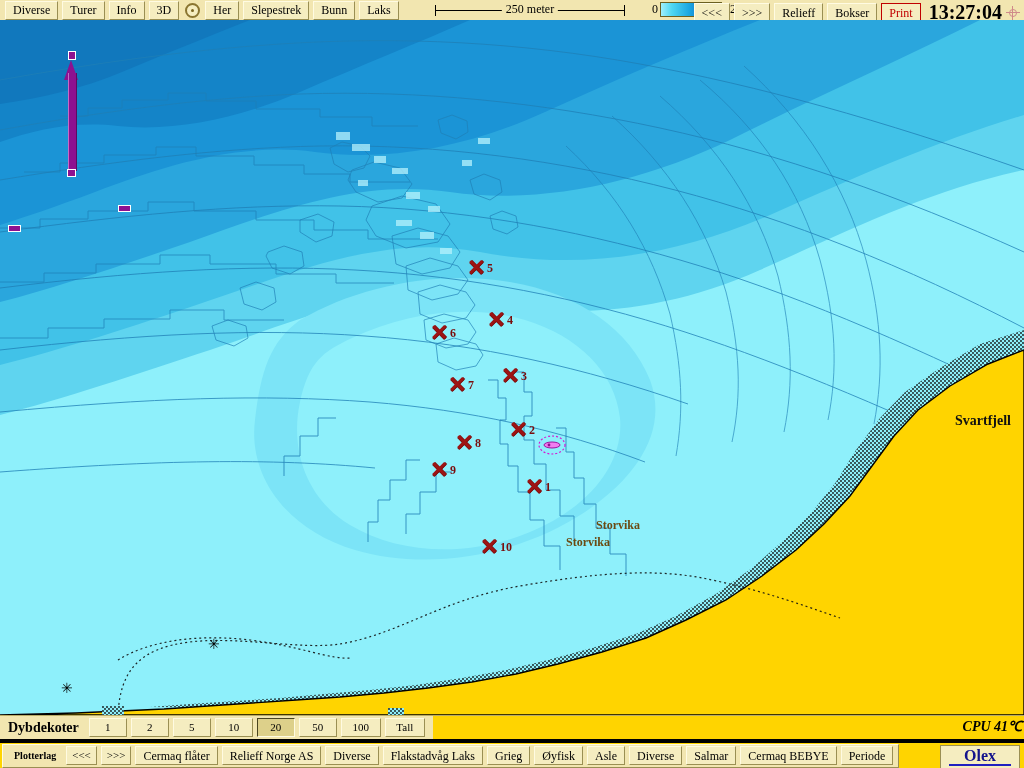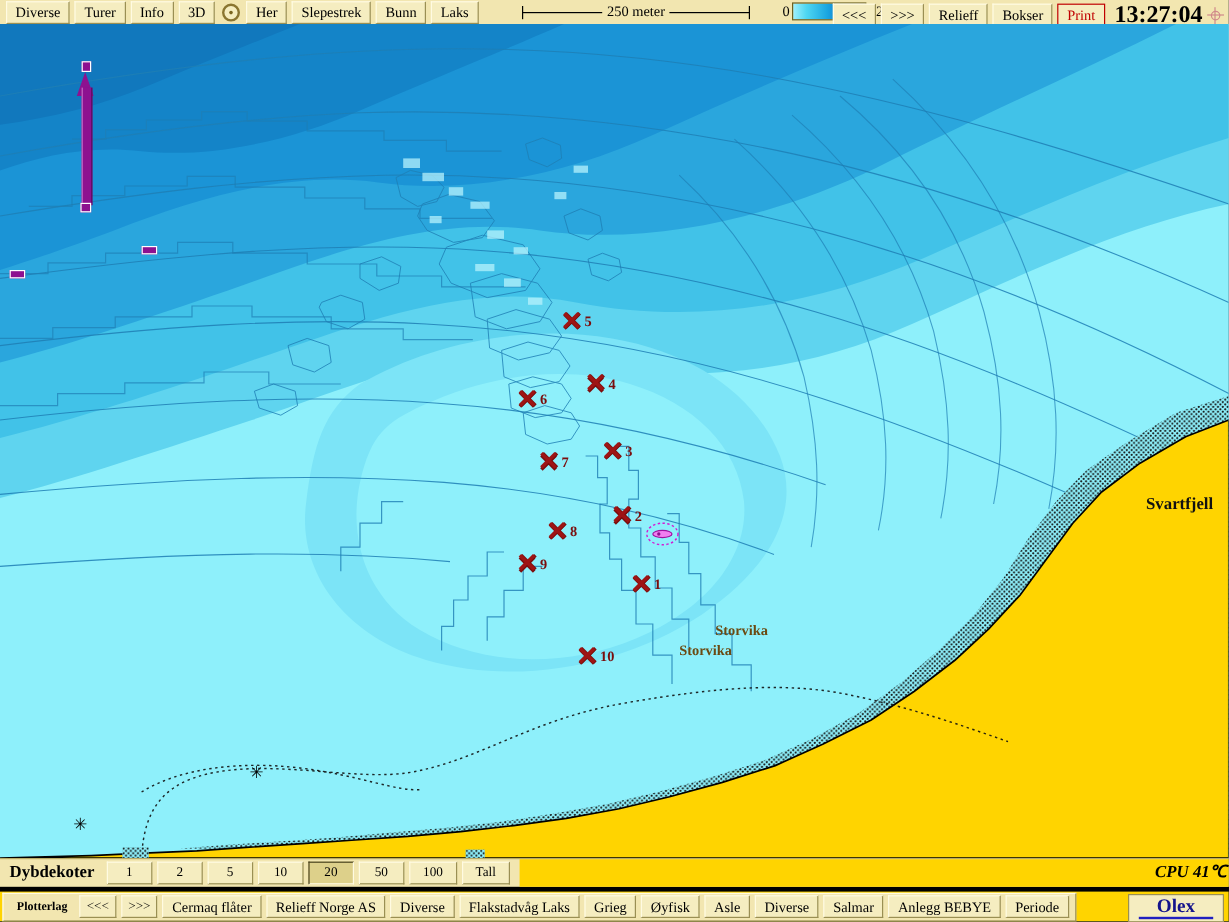--- a/index.html
+++ b/index.html
@@ -331,21 +331,21 @@
       <div class="btn small">&gt;&gt;&gt;</div>
       <div class="btn">Cermaq flåter</div>
       <div class="btn">Relieff Norge AS</div>
       <div class="btn">Diverse</div>
       <div class="btn">Flakstadvåg Laks</div>
       <div class="btn">Grieg</div>
       <div class="btn">Øyfisk</div>
       <div class="btn">Asle</div>
       <div class="btn">Diverse</div>
       <div class="btn">Salmar</div>
-      <div class="btn">Anlegg BEBYE</div>
+      <div class="btn">Cermaq BEBYE</div>
       <div class="btn">Periode</div>
     </div>
   </div>
   <div id="olex">
     <div class="word">Olex</div>
     <div class="bar"></div>
   </div>
 
 </div>
 

